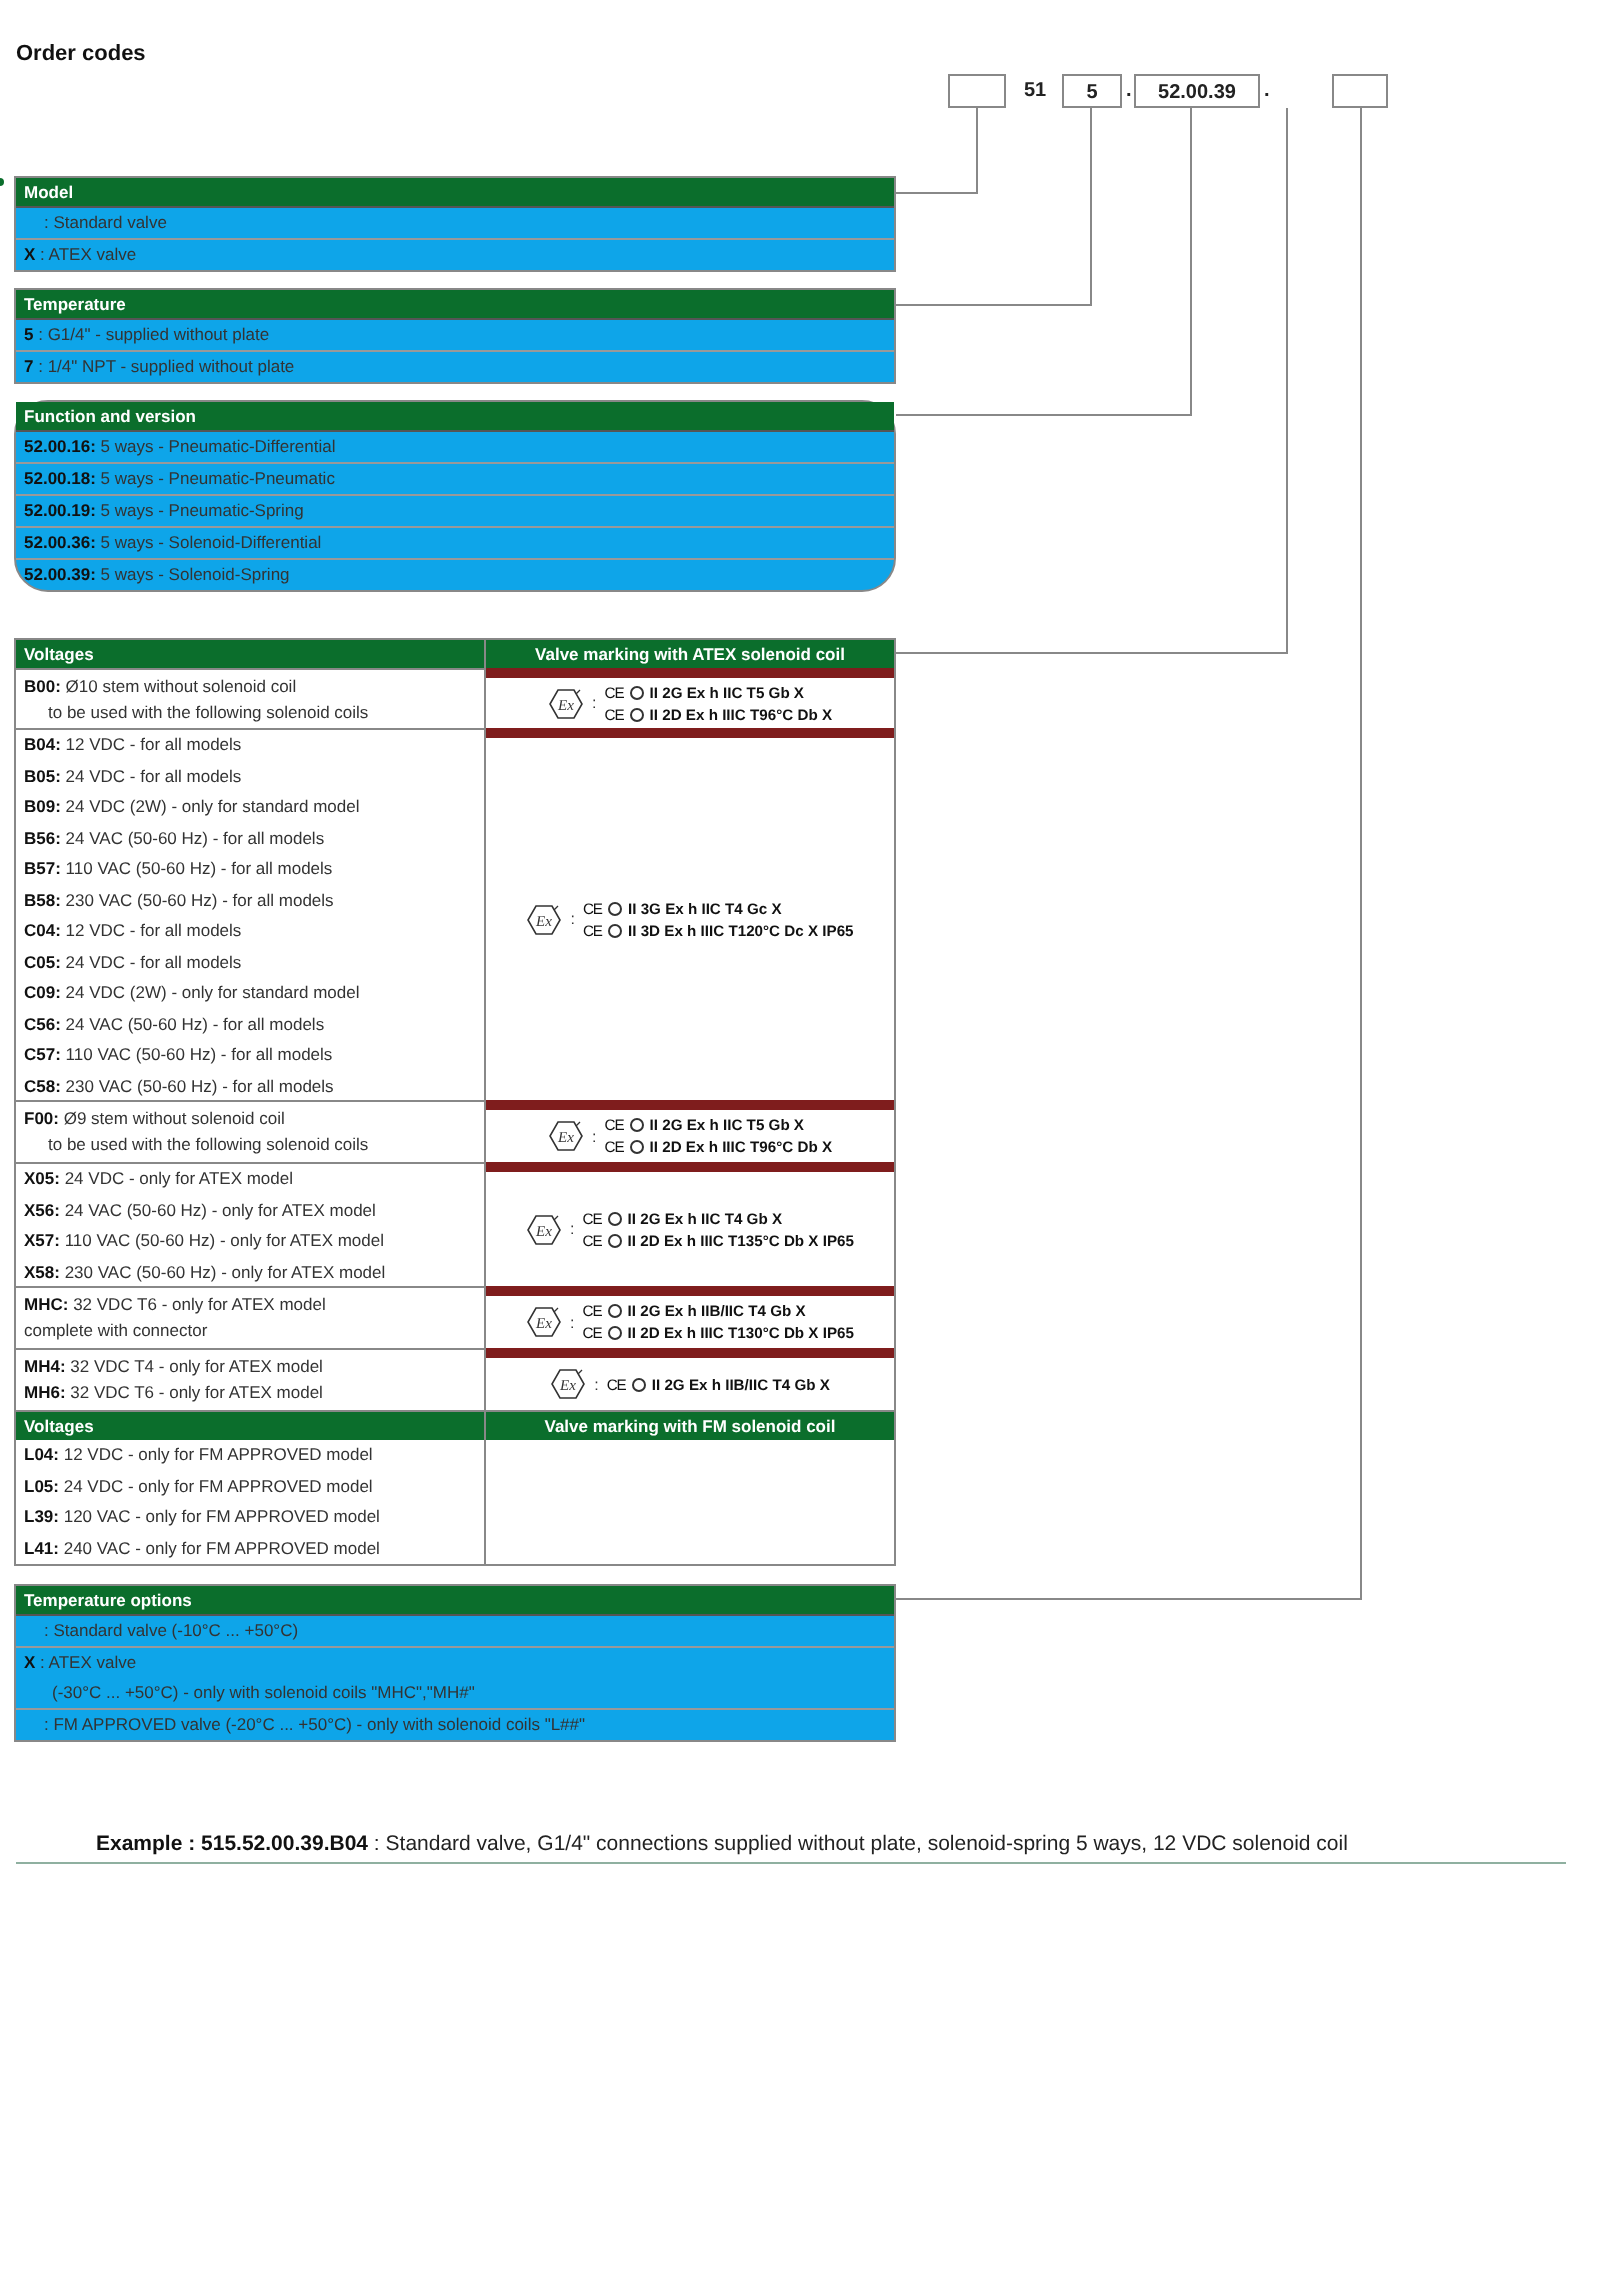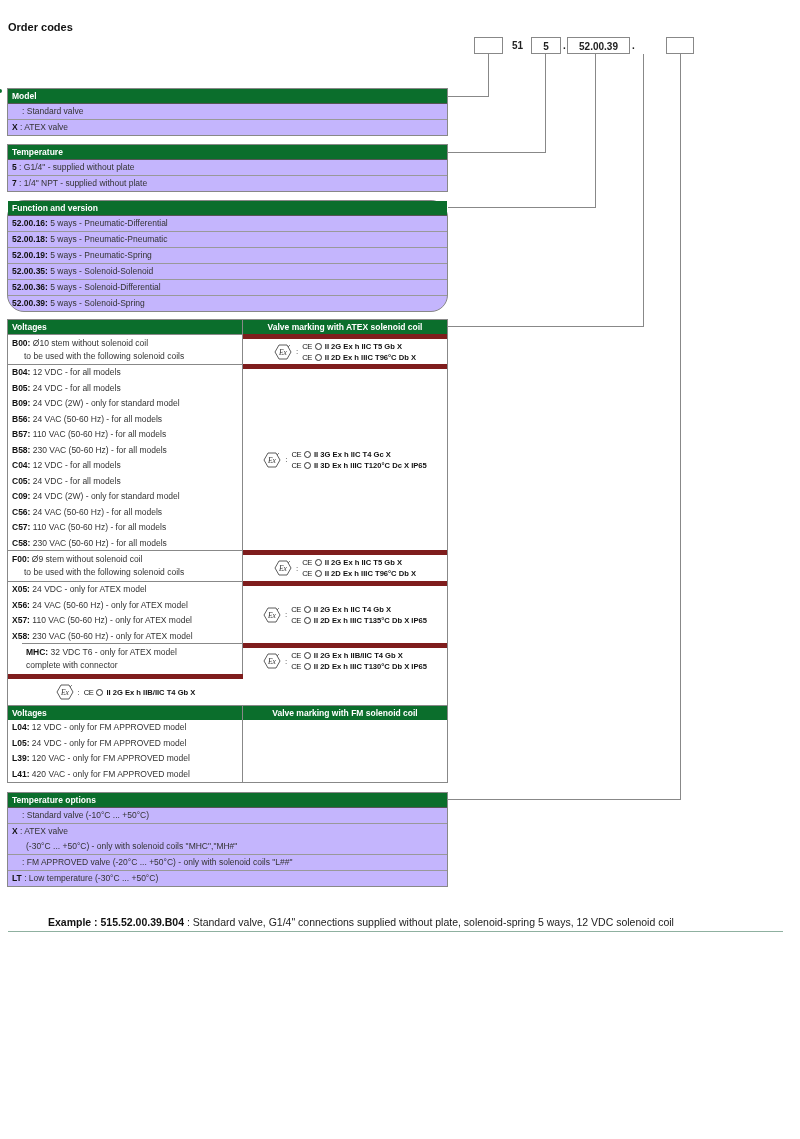--- a/index.html
+++ b/index.html
@@ -6,21 +6,21 @@
   body { width:800px; height:1139px; position:relative; overflow:hidden;
          font-family:"Liberation Sans", sans-serif; color:#222; }
   .title { position:absolute; left:8px; top:21px; font-size:11px; font-weight:bold; color:#111; }
   .code-box { position:absolute; top:37px; height:17px; border:1px solid #888; background:#fff;
               font-size:10px; font-weight:bold; line-height:17px; text-align:center; color:#222; box-sizing:border-box; }
   .code-txt { position:absolute; top:37px; height:17px; font-size:10px; font-weight:bold; line-height:17px; color:#222; }
   .vline { position:absolute; width:1px; background:#888; }
   .hline { position:absolute; height:1px; background:#888; }
   .dot { position:absolute; left:-2px; top:89px; width:4px; height:4px; background:#0b6e2c; border-radius:2px; }
 
-  .tbl { position:absolute; left:7px; width:441px; border:1px solid #888; box-sizing:border-box; background:#c4b5fd; }
+  .tbl { position:absolute; left:7px; width:441px; border:1px solid #888; box-sizing:border-box; background:#0ea5e9; }
   .hdr { background:#0b6e2c; color:#fff; font-weight:bold; font-size:8.5px; height:14px; line-height:14px;
          padding-left:4px; border-bottom:1px solid #555; }
   .row { font-size:8.5px; height:15px; line-height:15px; padding-left:4px; border-top:1px solid #999; color:#333; white-space:nowrap; }
   .row:first-of-type { border-top:none; }
   .row b { color:#111; }
   .row.nob { border-top:none; }
   .ind { padding-left:14px; }
   .ind2 { padding-left:18px; }
 
   
@@ -80,21 +80,20 @@
   <div class="hdr">Temperature</div>
   <div class="row nob"><b>5</b><span> : G1/4" - supplied without plate</span></div>
   <div class="row"><b>7</b><span> : 1/4" NPT - supplied without plate</span></div>
 </div>
 
 <div class="tbl" style="top:200px;border-radius:17px;">
   <div class="hdr">Function and version</div>
   <div class="row nob"><b>52.00.16:</b><span> 5 ways - Pneumatic-Differential</span></div>
   <div class="row"><b>52.00.18:</b><span> 5 ways - Pneumatic-Pneumatic</span></div>
   <div class="row"><b>52.00.19:</b><span> 5 ways - Pneumatic-Spring</span></div>
-  <div class="row"><b>52.00.35:</b><span> 5 ways - Solenoid-Solenoid</span></div>
   <div class="row"><b>52.00.36:</b><span> 5 ways - Solenoid-Differential</span></div>
   <div class="row"><b>52.00.39:</b><span> 5 ways - Solenoid-Spring</span></div>
 </div>
 
 <div class="vt">
   <div class="vgrid" id="vgrid">
     <div class="vhdr l">Voltages</div>
     <div class="vhdr r">Valve marking with ATEX solenoid coil</div>
   <div class="vl" style="height: 30px;">
         <div class="ln" style="height: 13px; line-height: 13px; margin-top: 2px;"><b>B00:</b><span> Ø10 stem without solenoid coil</span></div>
@@ -173,37 +172,41 @@
             <text x="9" y="11" font-size="7.5" font-family="Liberation Serif, serif" font-style="italic" text-anchor="middle" fill="#333">Ex</text>
             <path d="M14,3 L16,1" stroke="#333" stroke-width="0.6"></path>
           </svg>
           <span style="font-size:8px;color:#333">:</span>
           <div class="mk-lines">
             <div><span class="ce">CE</span><span class="hexi"></span><span>II 2G Ex h IIC T4 Gb X</span></div>
             <div><span class="ce">CE</span><span class="hexi"></span><span>II 2D Ex h IIIC T135°C Db X IP65</span></div>
           </div>
         </div>
       </div>
-      <div class="vl" style="height: 31px; margin-left: 14px;">
+      <div class="vl" style="height: 31px;">
         <div class="ln" style="height: 13px; line-height: 13px; margin-top: 2px;"><b>MHC:</b><span> 32 VDC T6 - only for ATEX model</span></div>
         <div class="ln" style="height: 13px; line-height: 13px;"><b></b><span>complete with connector</span></div>
       </div>
       <div class="vr" style="height: 31px;">
         <div class="mark">
           <svg class="exsym" viewBox="0 0 18 16" width="18" height="16">
             <polygon points="5,1 13,1 17,8 13,15 5,15 1,8" fill="none" stroke="#333" stroke-width="0.8"></polygon>
             <text x="9" y="11" font-size="7.5" font-family="Liberation Serif, serif" font-style="italic" text-anchor="middle" fill="#333">Ex</text>
             <path d="M14,3 L16,1" stroke="#333" stroke-width="0.6"></path>
           </svg>
           <span style="font-size:8px;color:#333">:</span>
           <div class="mk-lines">
             <div><span class="ce">CE</span><span class="hexi"></span><span>II 2G Ex h IIB/IIC T4 Gb X</span></div>
             <div><span class="ce">CE</span><span class="hexi"></span><span>II 2D Ex h IIIC T130°C Db X IP65</span></div>
           </div>
         </div>
+      </div>
+      <div class="vl" style="height: 31px;">
+        <div class="ln" style="height: 13px; line-height: 13px; margin-top: 2px;"><b>MH4:</b><span> 32 VDC T4 - only for ATEX model</span></div>
+        <div class="ln" style="height: 13px; line-height: 13px;"><b>MH6:</b><span> 32 VDC T6 - only for ATEX model</span></div>
       </div>
       <div class="vr" style="height: 31px;">
         <div class="mark">
           <svg class="exsym" viewBox="0 0 18 16" width="18" height="16">
             <polygon points="5,1 13,1 17,8 13,15 5,15 1,8" fill="none" stroke="#333" stroke-width="0.8"></polygon>
             <text x="9" y="11" font-size="7.5" font-family="Liberation Serif, serif" font-style="italic" text-anchor="middle" fill="#333">Ex</text>
             <path d="M14,3 L16,1" stroke="#333" stroke-width="0.6"></path>
           </svg>
           <span style="font-size:8px;color:#333">:</span>
           <div class="mk-lines">
@@ -212,28 +215,27 @@
         </div>
       </div>
     </div>
   <div class="vgrid">
     <div class="vhdr l" style="border-top:1px solid #888;">Voltages</div>
     <div class="vhdr r" style="border-top:1px solid #888;">Valve marking with FM solenoid coil</div>
     <div class="vl" style="border-top:none;">
       <div class="ln"><b>L04:</b><span> 12 VDC - only for FM APPROVED model</span></div>
       <div class="ln"><b>L05:</b><span> 24 VDC - only for FM APPROVED model</span></div>
       <div class="ln"><b>L39:</b><span> 120 VAC - only for FM APPROVED model</span></div>
-      <div class="ln"><b>L41:</b><span> 420 VAC - only for FM APPROVED model</span></div>
+      <div class="ln"><b>L41:</b><span> 240 VAC - only for FM APPROVED model</span></div>
     </div>
   </div>
 </div>
 
 <div class="tbl" style="top:792px;">
   <div class="hdr">Temperature options</div>
   <div class="row nob ind"><span>: Standard valve (-10°C ... +50°C)</span></div>
   <div class="row"><b>X</b><span> : ATEX valve</span></div>
   <div class="row nob ind2"><span>(-30°C ... +50°C) - only with solenoid coils "MHC","MH#"</span></div>
   <div class="row ind"><span>: FM APPROVED valve (-20°C ... +50°C) - only with solenoid coils "L##"</span></div>
-  <div class="row"><b>LT</b><span> : Low temperature (-30°C ... +50°C)</span></div>
 </div>
 
 <div class="example"><b>Example : 515.52.00.39.B04</b><span> : Standard valve, G1/4" connections supplied without plate, solenoid-spring 5 ways, 12 VDC solenoid coil</span></div>
 <div class="ex-rule"></div>
 
 </body></html>

